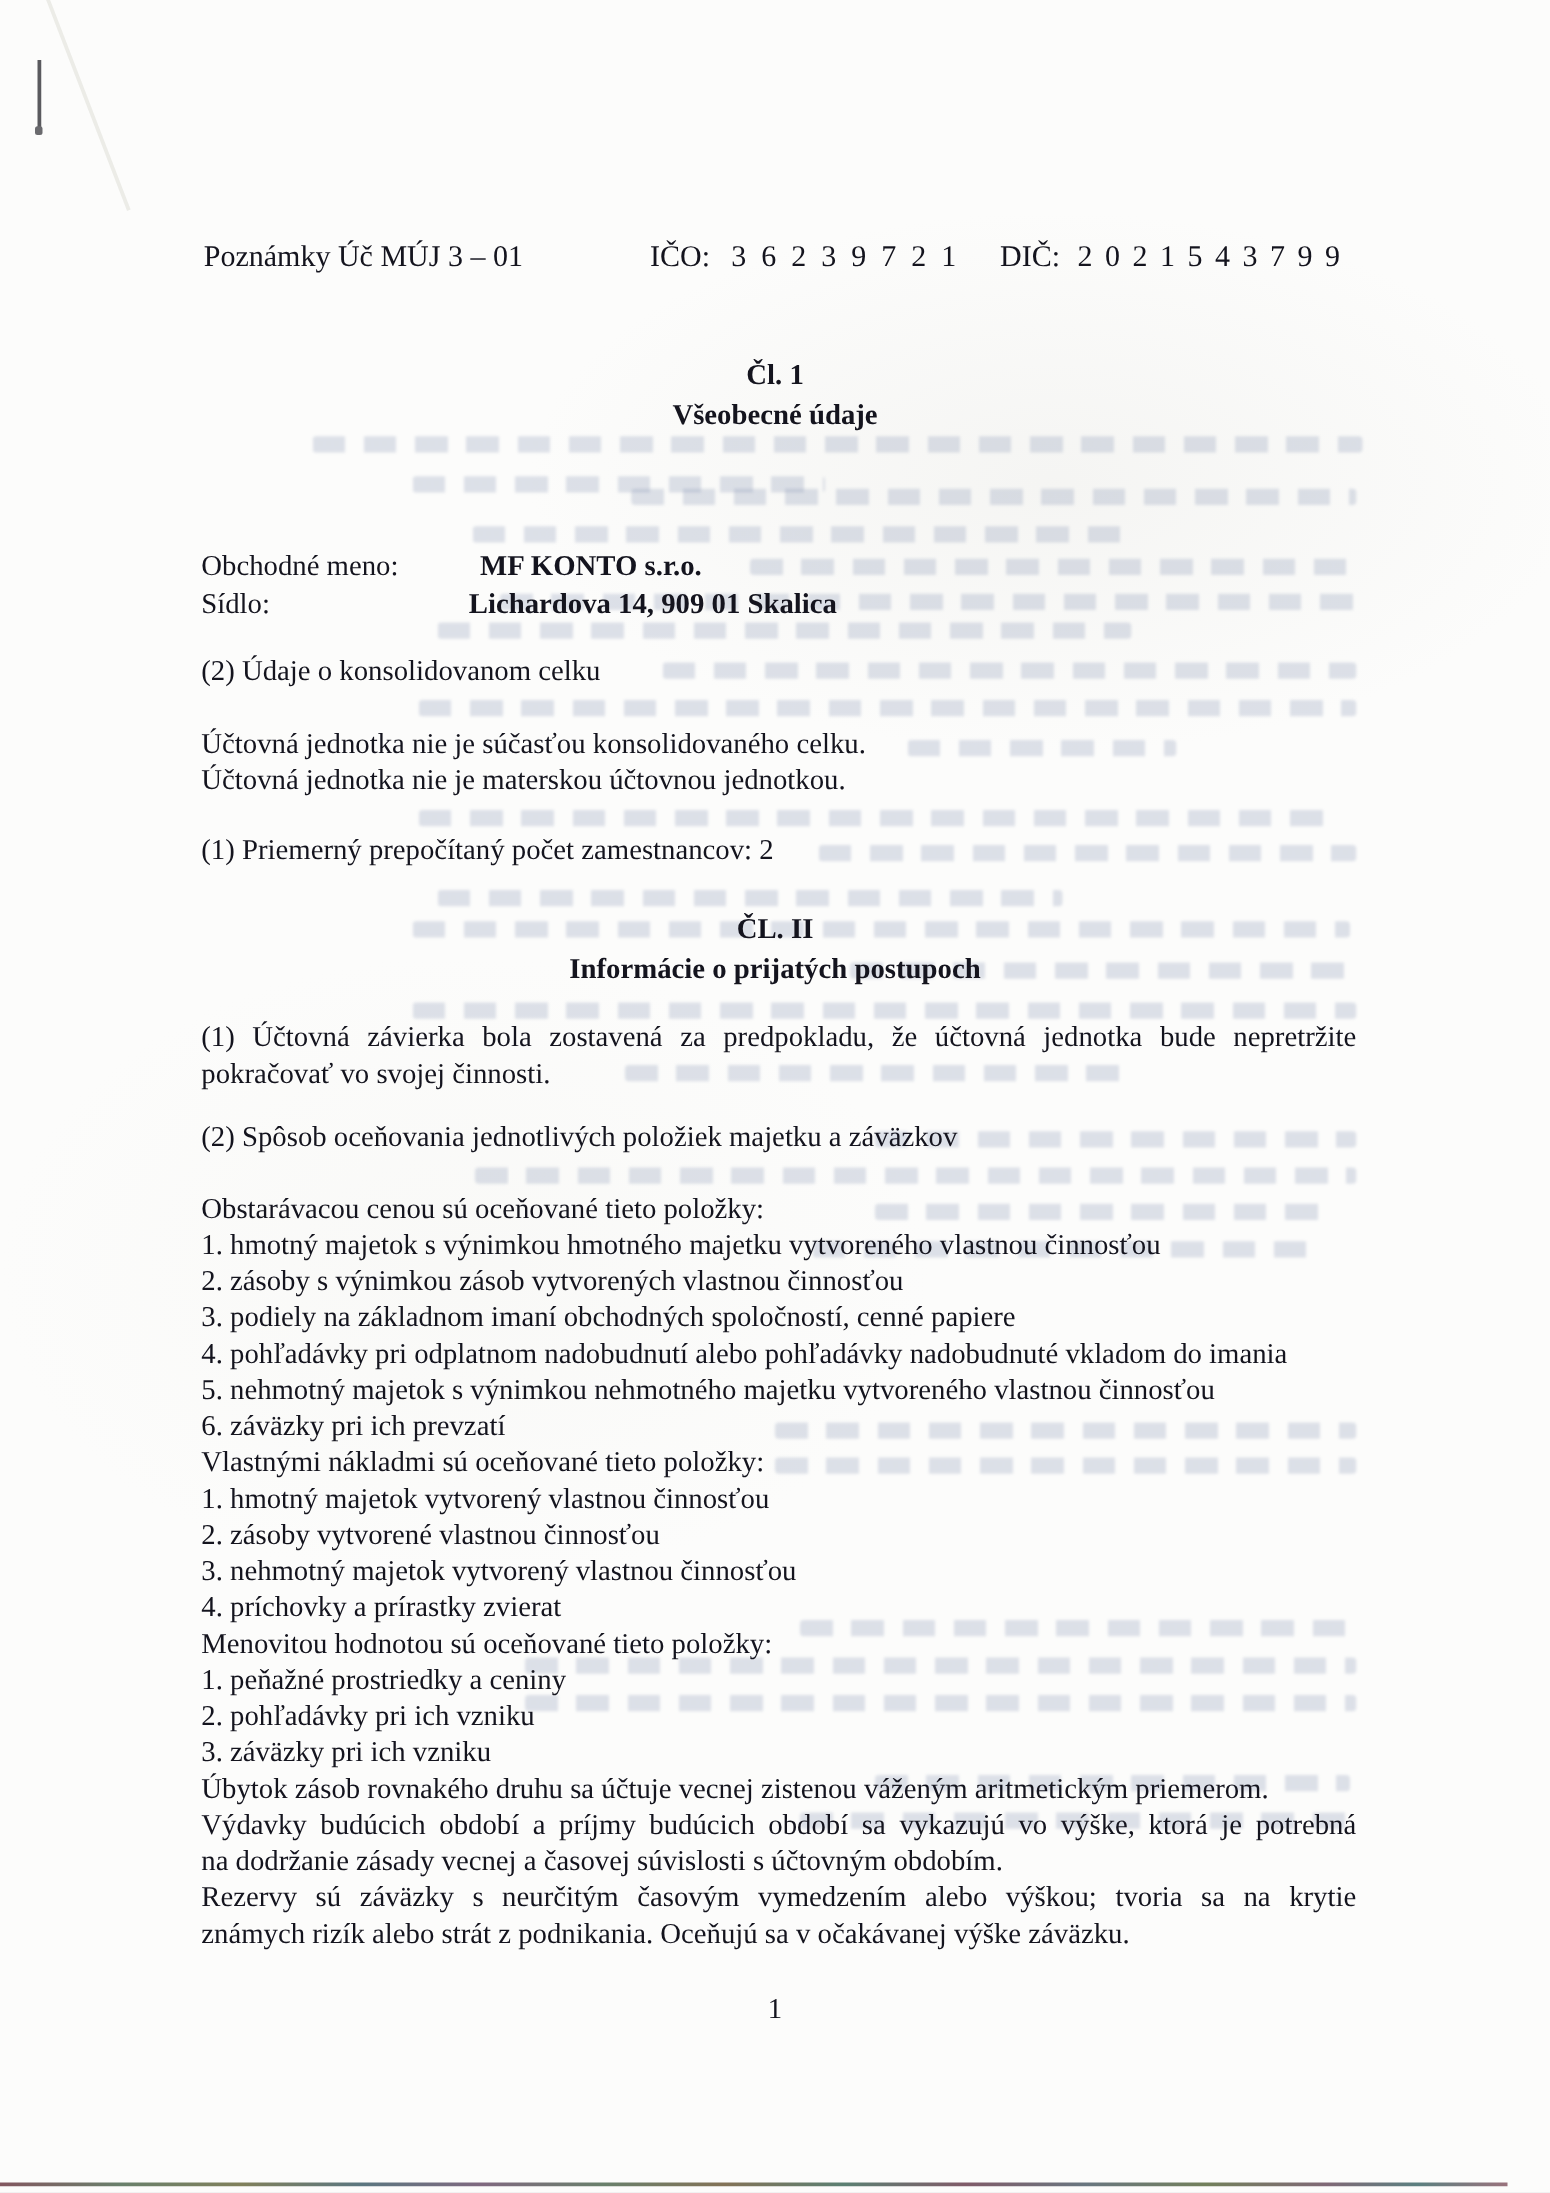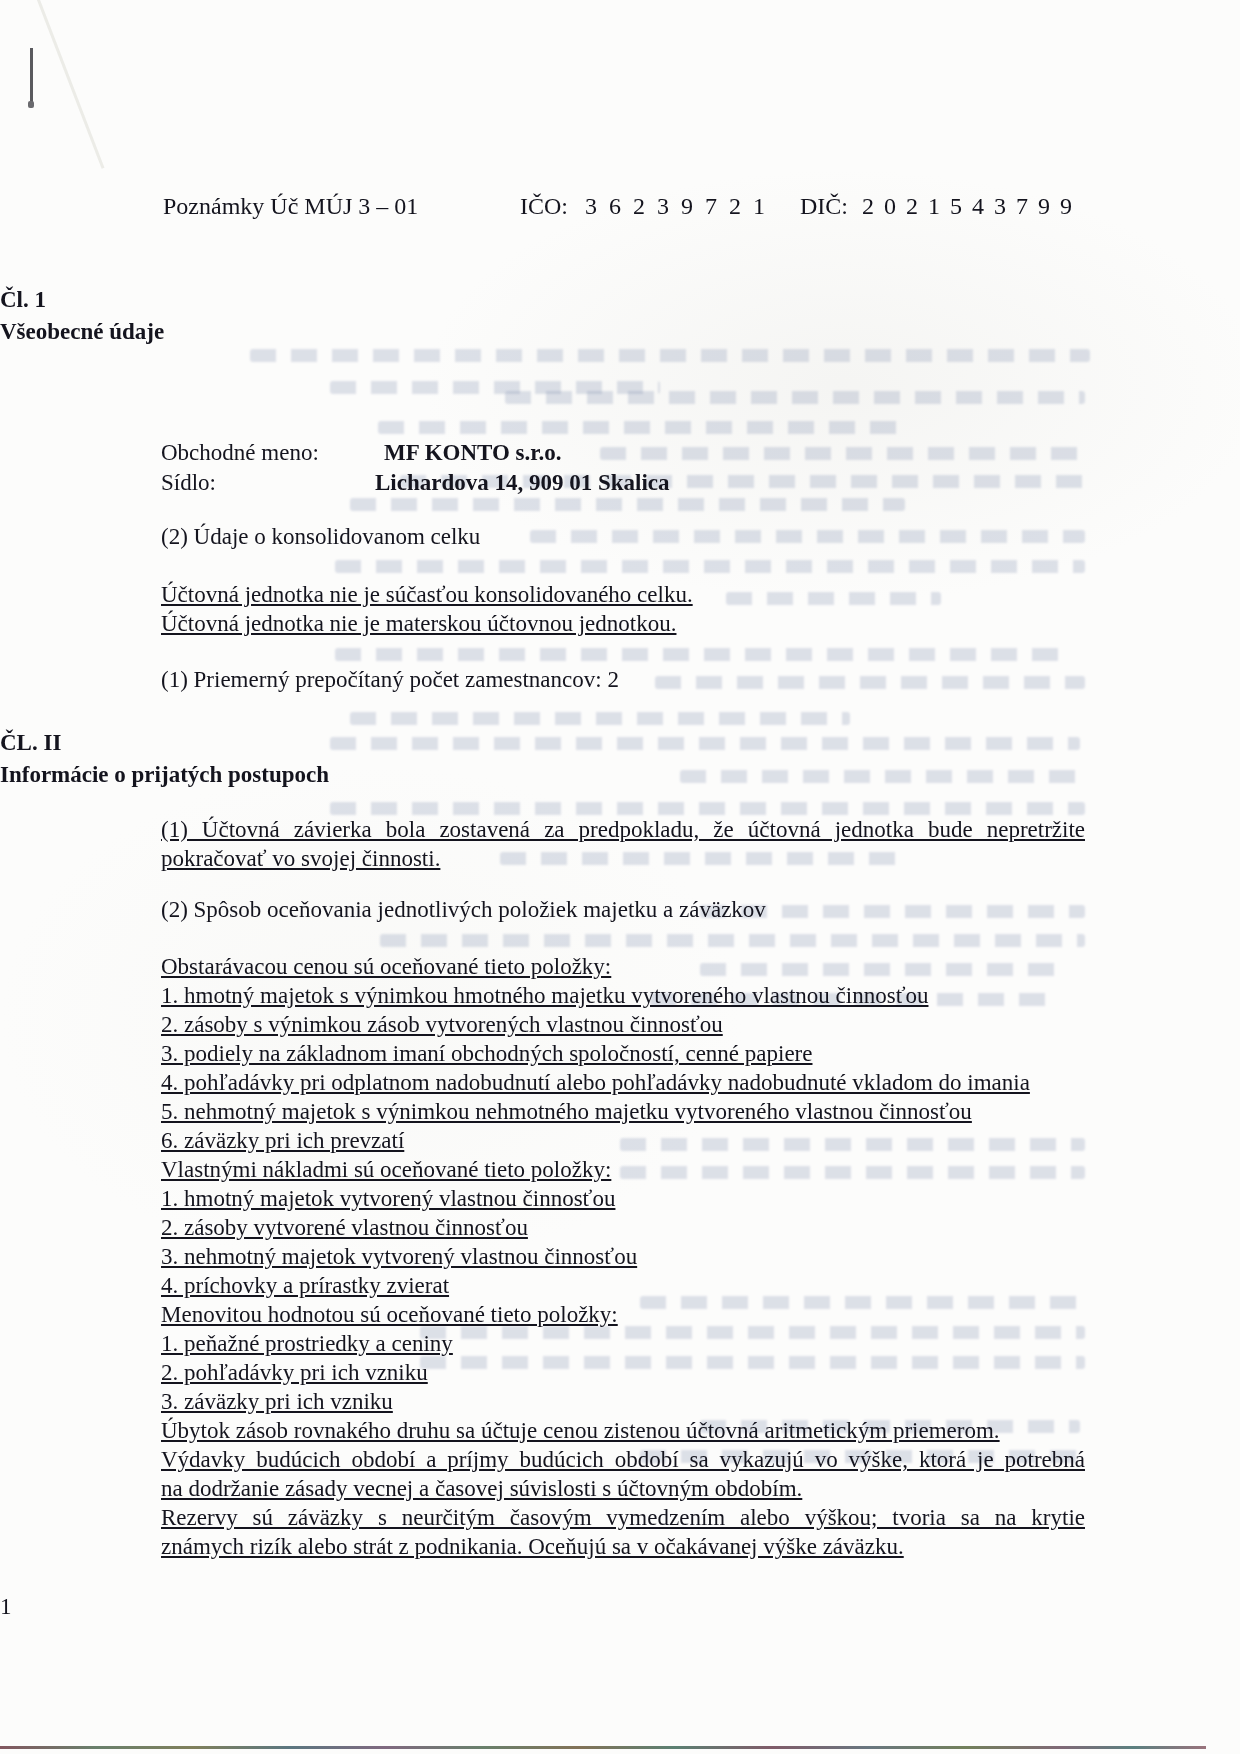--- a/index.html
+++ b/index.html
@@ -8,24 +8,24 @@
     margin:0 auto;
     background:
       radial-gradient(700px 360px at 68% 22%, rgba(244,244,242,.9) 0%, rgba(244,244,242,0) 60%),
       radial-gradient(620px 420px at 30% 58%, rgba(248,248,246,.8) 0%, rgba(248,248,246,0) 60%),
       #fcfcfb;
     font-family:"Liberation Serif","DejaVu Serif",serif;
     color:#14141e;
   }
   .t{position:absolute;font-size:23px;line-height:29px;white-space:nowrap;}
   .b{font-weight:bold;}
-  .center{left:0;width:1240px;text-align:left;}
+  .center{left:0;width:1240px;text-align:center;}
   .hdr{font-size:24px;}
   .lines .line{height:29px;white-space:nowrap;}
-  .lines{white-space:normal;text-decoration:underline;}
+  .lines{white-space:normal;}
   .line.just{white-space:normal;text-align:justify;text-align-last:justify;overflow:hidden;}
   .ghost{
     position:absolute;height:13px;display:block;
     background:repeating-linear-gradient(90deg, rgba(116,132,168,.55) 0 26px, rgba(116,132,168,0) 26px 41px);
     filter:blur(1.3px);opacity:.42;border-radius:3px;
   }
   .scan-mark{position:absolute;left:30px;top:48px;width:3px;height:57px;background:#5a5a5e;}
   .scan-mark-blob{position:absolute;left:28px;top:101px;width:6px;height:7px;background:#6a6a6e;border-radius:2px;}
   .corner-crease{
     position:absolute;left:30px;top:-18px;width:3px;height:200px;background:#e7e7e2;
@@ -119,21 +119,21 @@
       <div class="line">6. záväzky pri ich prevzatí</div>
       <div class="line">Vlastnými nákladmi sú oceňované tieto položky:</div>
       <div class="line">1. hmotný majetok vytvorený vlastnou činnosťou</div>
       <div class="line">2. zásoby vytvorené vlastnou činnosťou</div>
       <div class="line">3. nehmotný majetok vytvorený vlastnou činnosťou</div>
       <div class="line">4. príchovky a prírastky zvierat</div>
       <div class="line">Menovitou hodnotou sú oceňované tieto položky:</div>
       <div class="line">1. peňažné prostriedky a ceniny</div>
       <div class="line">2. pohľadávky pri ich vzniku</div>
       <div class="line">3. záväzky pri ich vzniku</div>
-      <div class="line">Úbytok zásob rovnakého druhu sa účtuje cenou zistenou účtovná aritmetickým priemerom.</div>
+      <div class="line">Úbytok zásob rovnakého druhu sa účtuje vecnej zistenou váženým aritmetickým priemerom.</div>
       <div class="line just">Výdavky budúcich období a príjmy budúcich období sa vykazujú vo výške, ktorá je potrebná</div>
       <div class="line">na dodržanie zásady vecnej a časovej súvislosti s účtovným obdobím.</div>
       <div class="line just">Rezervy sú záväzky s neurčitým časovým vymedzením alebo výškou; tvoria sa na krytie</div>
       <div class="line">známych rizík alebo strát z podnikania. Oceňujú sa v očakávanej výške záväzku.</div>
     </div>
 
   <div class="t center" style="top:1592px">1</div>
 
 </div>
 

